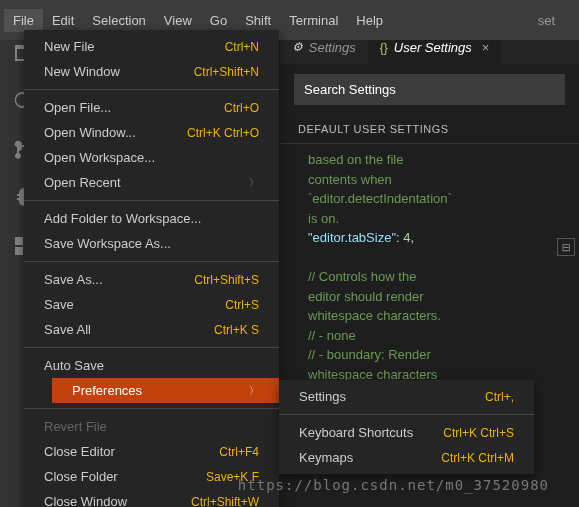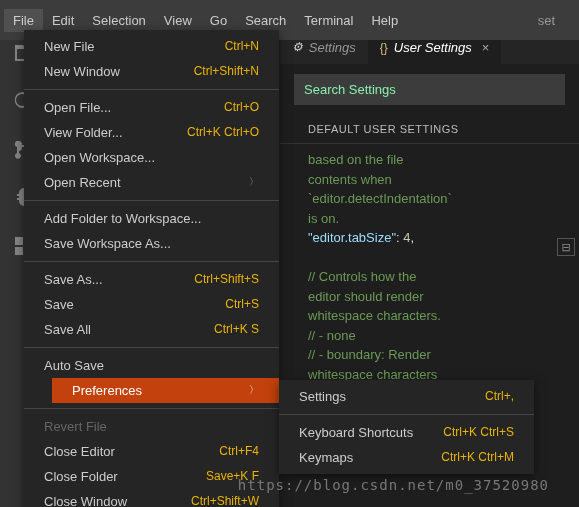--- a/index.html
+++ b/index.html
@@ -6,57 +6,57 @@
 body { background: #1e1e1e; color: #cccccc; width: 579px; height: 507px; overflow: hidden; position: relative; font-size: 13px; }
 .menubar { background: #3c3c3c; height: 40px; display: flex; align-items: center; padding: 0 4px; position: relative; z-index: 10; }
 .menubar-item { padding: 4px 9px; color: #cccccc; cursor: pointer; font-size: 13px; }
 .menubar-item.active { background: #505050; }
 .title-right { position: absolute; right: 24px; color: #999; }
 .activitybar { position: absolute; left: 0; top: 30px; width: 48px; height: calc(100% - 30px); background: #333333; z-index: 1; }
 .activity-icon { width: 48px; height: 48px; display: flex; align-items: center; justify-content: center; color: #858585; position: relative; }
 .activity-icon svg { width: 24px; height: 24px; fill: currentColor; }
 .badge { position: absolute; bottom: 8px; right: 8px; background: #007acc; color: #fff; border-radius: 10px; font-size: 9px; padding: 0 5px; min-width: 14px; text-align: center; }
 .dropdown { position: absolute; left: 24px; top: 30px; width: 255px; background: #252526; box-shadow: 0 3px 10px rgba(0,0,0,0.5); z-index: 100; padding: 4px 0; }
-.menu-item { padding: 5px 20px; display: flex; justify-content: space-between; align-items: flex-start; color: #cccccc; cursor: pointer; font-size: 13px; position: relative; }
+.menu-item { padding: 5px 20px; display: flex; justify-content: space-between; align-items: flex-end; color: #cccccc; cursor: pointer; font-size: 13px; position: relative; }
 .menu-item.hover { background: #c2410c; color: #fff; margin-left: 28px; }
 .menu-item.disabled { color: #656565; }
 .menu-sep { height: 1px; background: #454545; margin: 5px 0; }
 .shortcut { color: #eab308; font-size: 12px; }
 .menu-item.hover .shortcut { color: #fff; }
 .caret { font-size: 10px; color: #a0a0a0; }
 .menu-item.hover .caret { color: #fff; }
 .submenu { position: absolute; left: 279px; top: 380px; width: 255px; background: #252526; box-shadow: 0 3px 10px rgba(0,0,0,0.5); z-index: 101; padding: 4px 0; }
 .editor-area { position: absolute; left: 280px; top: 30px; right: 0; bottom: 0; background: #1e1e1e; }
 .tabbar { height: 34px; display: flex; background: #252526; }
 .tab { padding: 0 12px; display: flex; align-items: center; gap: 6px; font-size: 13px; font-style: italic; color: #969696; }
 .tab.active { background: #1e1e1e; color: #fff; border-top: 1px solid transparent; }
 .tab-icon { font-size: 12px; }
 .tab-close { font-size: 13px; color: #aaa; margin-left: 4px; font-style: normal; }
 .braces { color: #d7ba7d; font-style: normal; }
 .gear-icon { color: #ccc; }
-.searchbox { margin: 10px 14px 10px 14px; background: #3c3c3c; padding: 8px 10px; color: #86efac; font-size: 13px; }
-.settings-header { padding: 8px 28px; font-size: 11px; color: #bbb; letter-spacing: 0.5px; border-bottom: 1px solid #333; }
+.searchbox { margin: 10px 14px 10px 14px; background: #3c3c3c; padding: 8px 10px; color: #ffffff; font-size: 13px; }
+.settings-header { padding: 8px 18px; font-size: 11px; color: #bbb; letter-spacing: 0.5px; border-bottom: 1px solid #333; }
 .editor-content { padding: 6px 18px 10px 28px; font-family: Consolas, 'Courier New', monospace; font-size: 13px; line-height: 1.5; color: #d4d4d4; }
 .cm-comment { color: #6a9955; }
 .cm-key { color: #9cdcfe; }
 .cm-num { color: #b5cea8; }
 .cm-prop { color: #d4d4d4; }
 .watermark { position: absolute; bottom: 14px; right: 30px; color: #777; font-size: 14px; font-family: Consolas, monospace; z-index: 200; letter-spacing: 1px; pointer-events: none; }
 .bracket-match { position: absolute; right: 4px; top: 208px; width: 18px; height: 18px; border: 1px solid #555; display: flex; align-items: center; justify-content: center; font-size: 11px; color: #888; }
 </style>
 </head>
 <body>
 
 <div class="menubar">
   <div class="menubar-item active">File</div>
   <div class="menubar-item">Edit</div>
   <div class="menubar-item">Selection</div>
   <div class="menubar-item">View</div>
   <div class="menubar-item">Go</div>
-  <div class="menubar-item">Search</div>
+  <div class="menubar-item">Shift</div>
   <div class="menubar-item">Terminal</div>
   <div class="menubar-item">Help</div>
   <div class="title-right">set</div>
 </div>
 
 <div class="activitybar">
   <div class="activity-icon">
       <svg viewBox="0 0 24 24">
         <path d="M3 3h8l2 2h8v14H3V3zm2 4v10h14V7H5z"></path>
       </svg>
@@ -123,21 +123,21 @@
   <div class="menu-item">
       <span>New Window</span>
       <span class="shortcut">Ctrl+Shift+N</span>
     </div>
   <div class="menu-sep"></div>
   <div class="menu-item">
       <span>Open File...</span>
       <span class="shortcut">Ctrl+O</span>
     </div>
   <div class="menu-item">
-      <span>View Folder...</span>
+      <span>Open Window...</span>
       <span class="shortcut">Ctrl+K Ctrl+O</span>
     </div>
   <div class="menu-item">
       <span>Open Workspace...</span>
       <span class="shortcut"></span>
     </div>
   <div class="menu-item">
       <span>Open Recent</span>
       <span class="caret">〉</span>
     </div>

